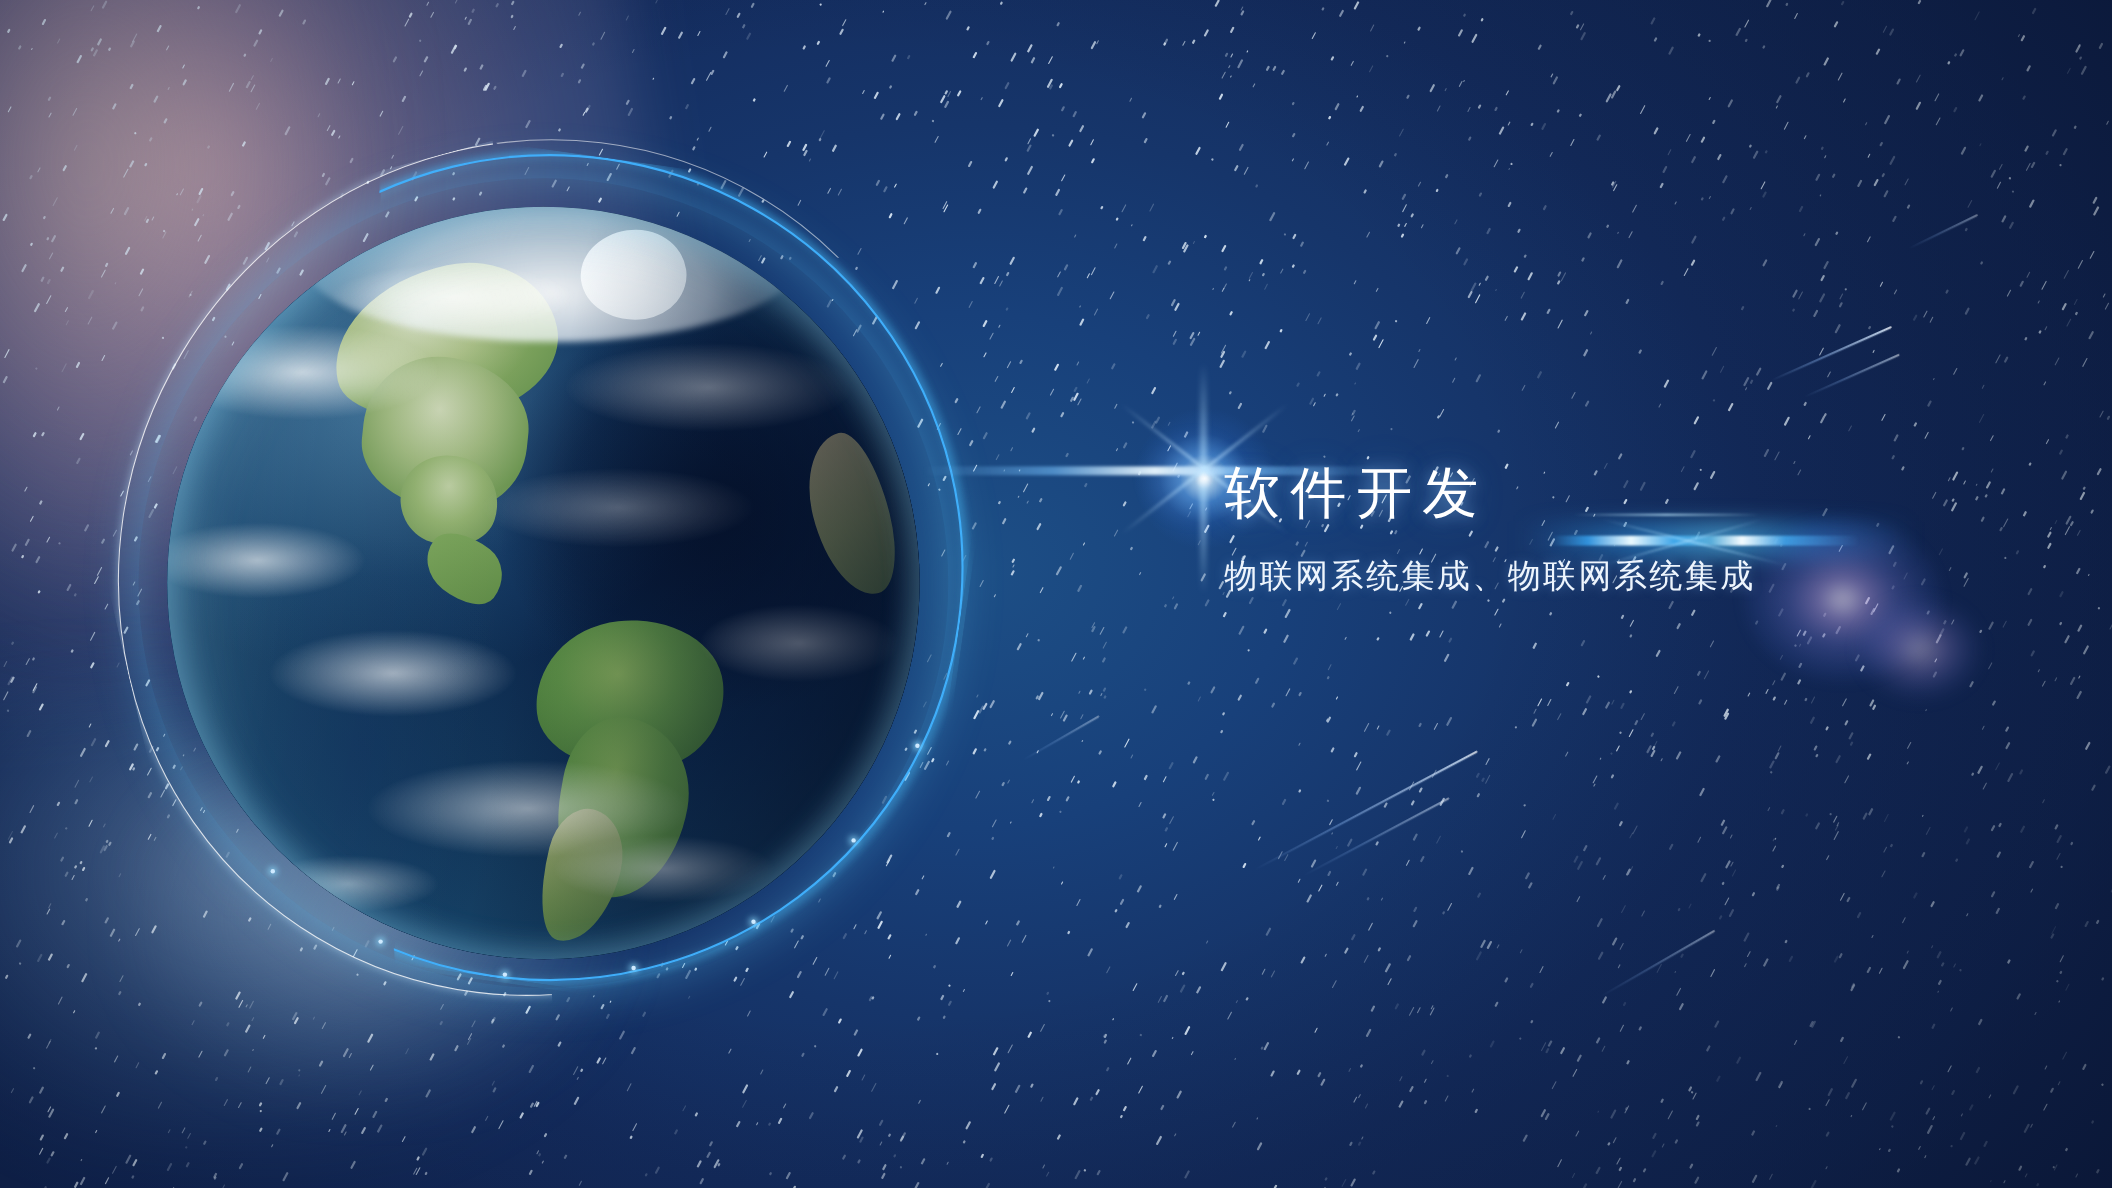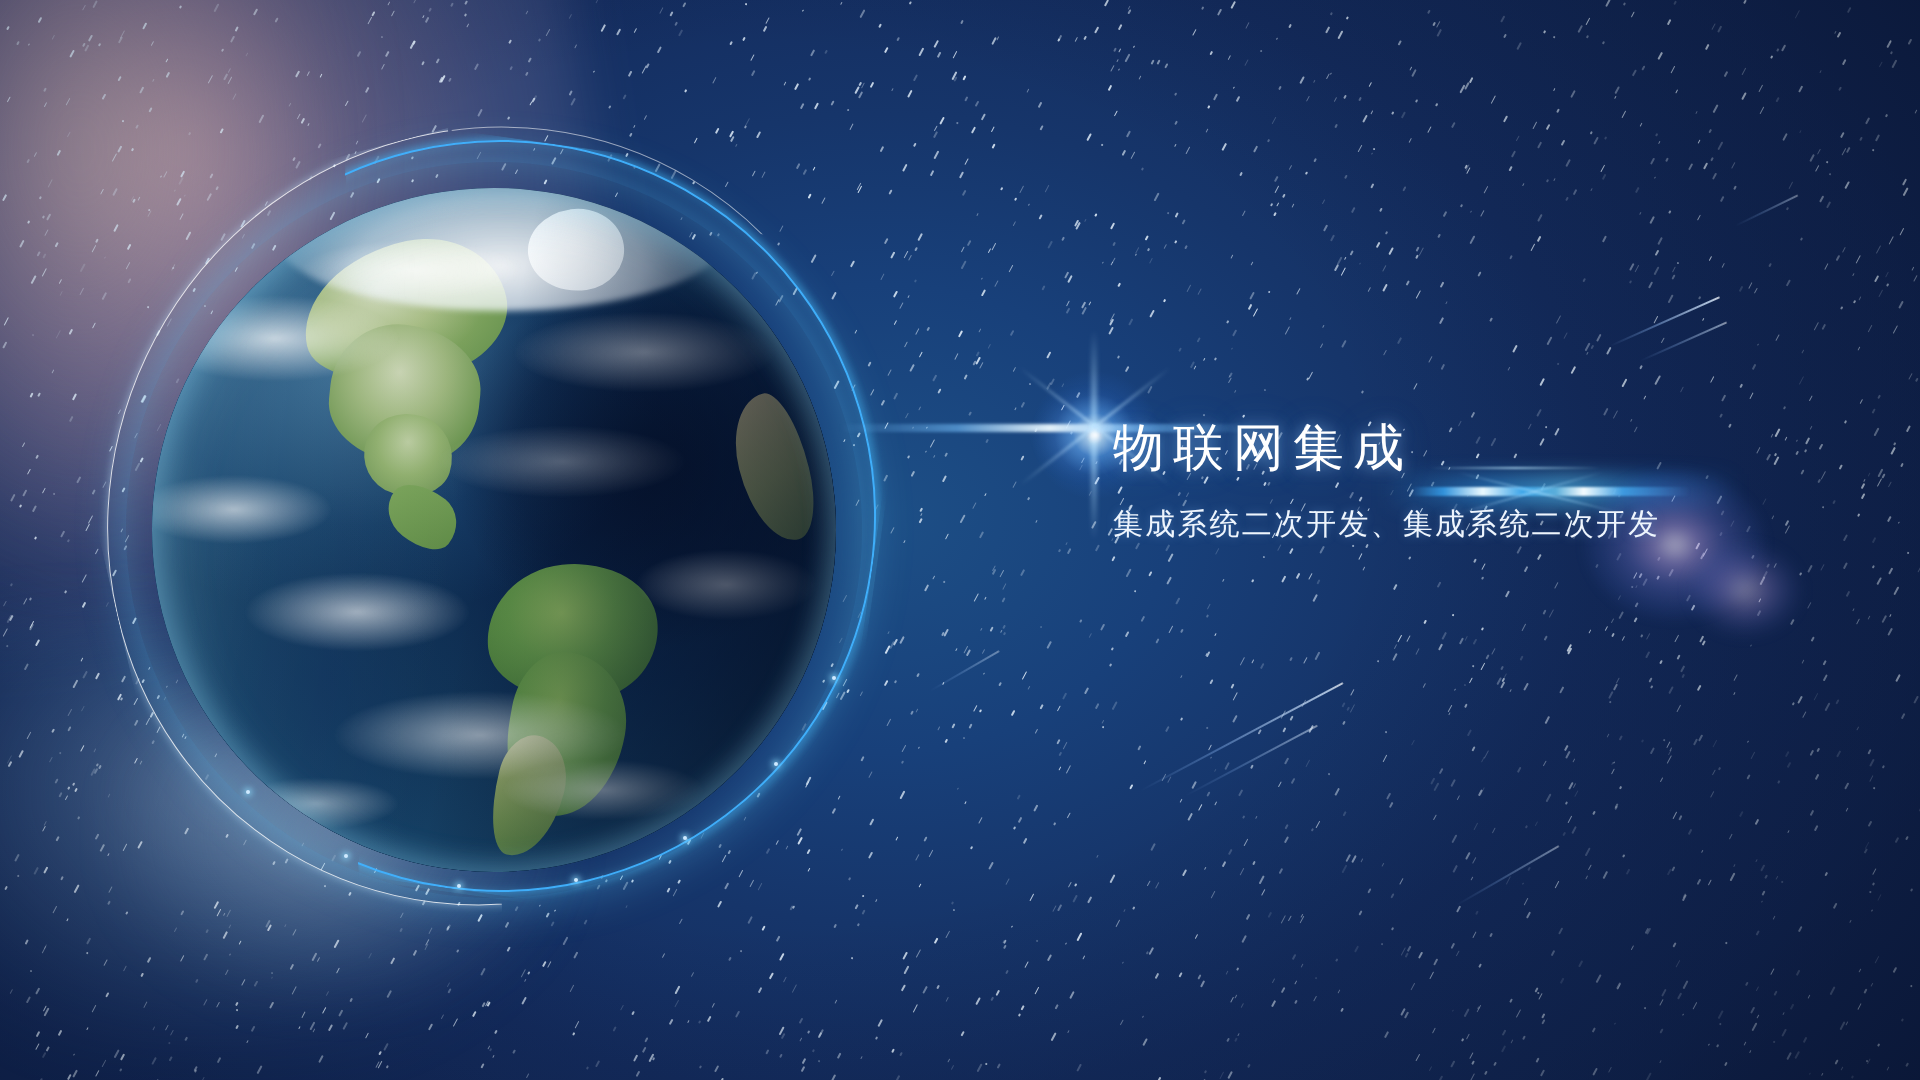--- a/index.html
+++ b/index.html
@@ -2528,17 +2528,17 @@
 
   <div id="streak-main-glow"></div>
   <div id="streak-main"></div>
   <div id="streak-thin"></div>
   <div id="streak-d1"></div>
   <div id="streak-d2"></div>
   <div class="flare-core" id="flare-violet"></div>
   <div class="flare-core" id="flare-violet2"></div>
 
   <div id="text-block">
-    <h1 id="headline">物联网集成</h1>
-    <p class="sub-line" id="sub-2">集成系统二次开发、集成系统二次开发</p>
+    <h1 id="headline">软件开发</h1>
+    <p class="sub-line" id="sub-2">物联网系统集成、物联网系统集成</p>
   </div>
 
 </div>
 
 </body></html>

